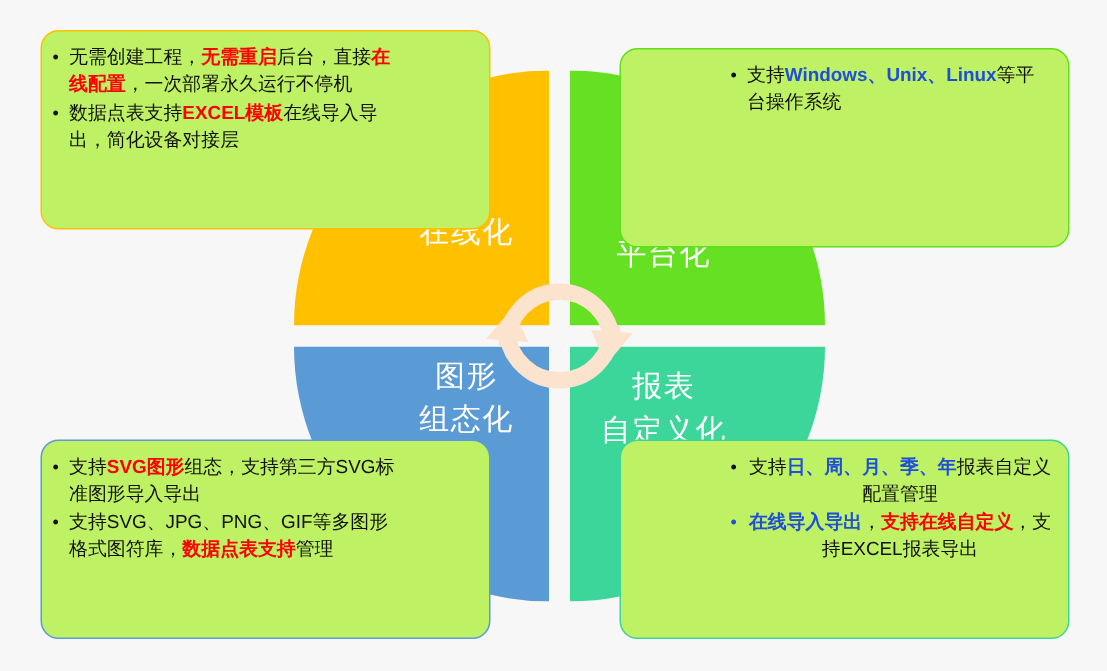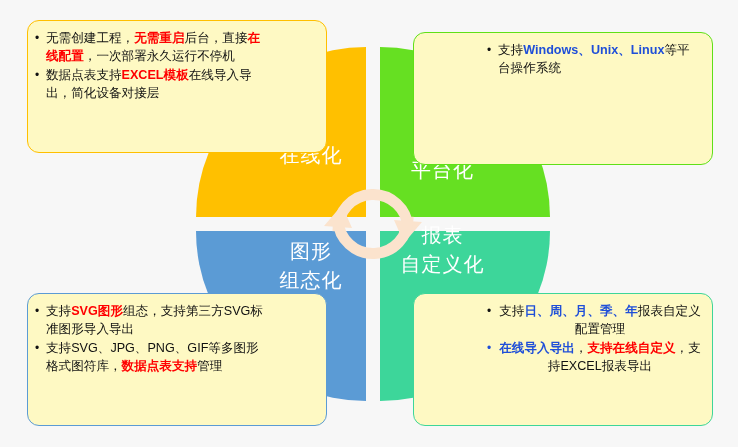--- a/index.html
+++ b/index.html
@@ -16,21 +16,21 @@
   #stage {
     position: relative;
     width: 738px;
     height: 447px;
     background: #f7f7f7;
   }
 
   
   .callout {
     position: absolute;
-    background: #fef9c3;
+    background: #bef264;
     border-radius: 12px;
     box-sizing: border-box;
     z-index: 5;
     padding: 9px 10px 9px 6px;
   }
   .callout.tl { left: 27px;  top: 20px;  width: 300px; height: 133px; border: 1.4px solid #ffbf00; }
   .callout.tr { left: 413px; top: 32px;  width: 300px; height: 133px; border: 1.4px solid #5fe018; }
   .callout.bl { left: 27px;  top: 293px; width: 300px; height: 133px; border: 1.4px solid #5b9bd5; }
   .callout.br { left: 413px; top: 293px; width: 300px; height: 133px; border: 1.4px solid #3dd69a; text-align: center; }
 
@@ -106,21 +106,21 @@
     line-height: 29px;
     text-align: center;
     font-family: "Liberation Sans", "DejaVu Sans", sans-serif;
     white-space: pre-line;
     z-index: 4;
     letter-spacing: 1px;
   }
   .lbl-tl { left: 55px;  top: 94px;  width: 120px; }
   .lbl-tr { left: 184px; top: 80px;  width: 125px; }
   .lbl-bl { left: 55px;  top: 190px; width: 120px; }
-  .lbl-br { left: 184px; top: 174px; width: 125px; text-align: center; }
+  .lbl-br { left: 184px; top: 197px; width: 125px; text-align: center; }
 
   #cycle-arrows {
     position: absolute;
     left: 128px;
     top: 128px;
     width: 98px;
     height: 98px;
     z-index: 6;
     pointer-events: none;
   }

